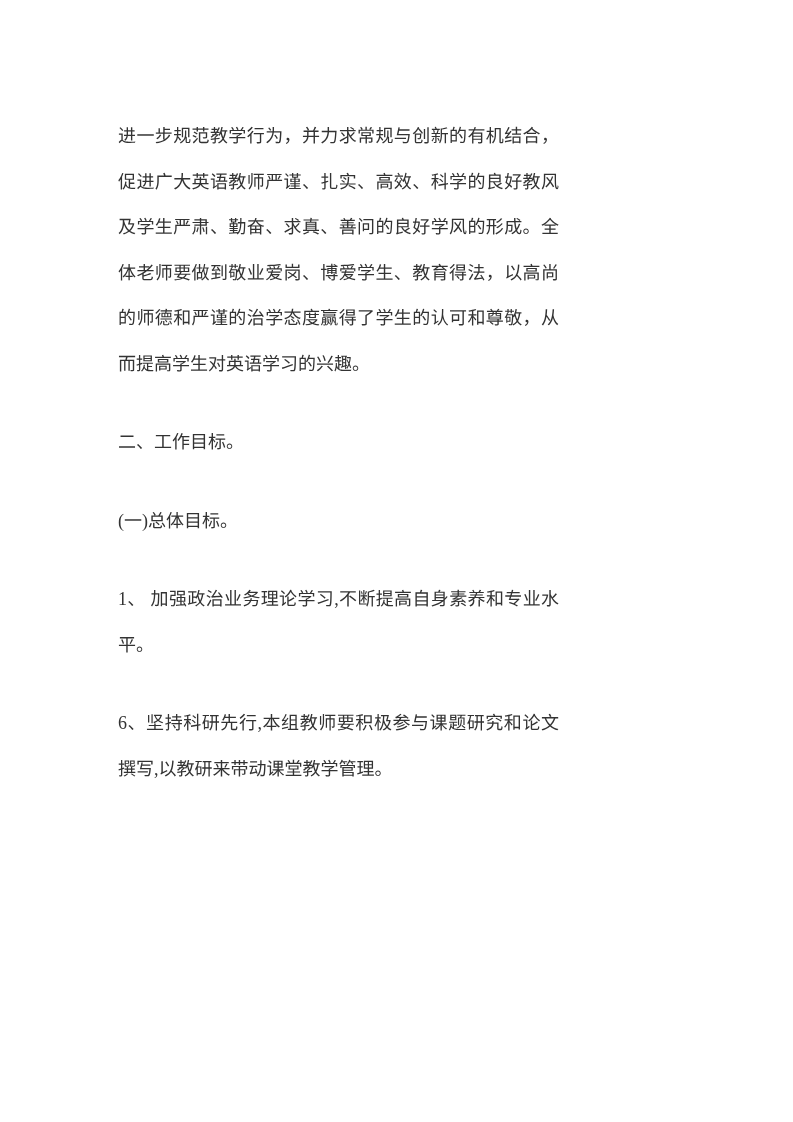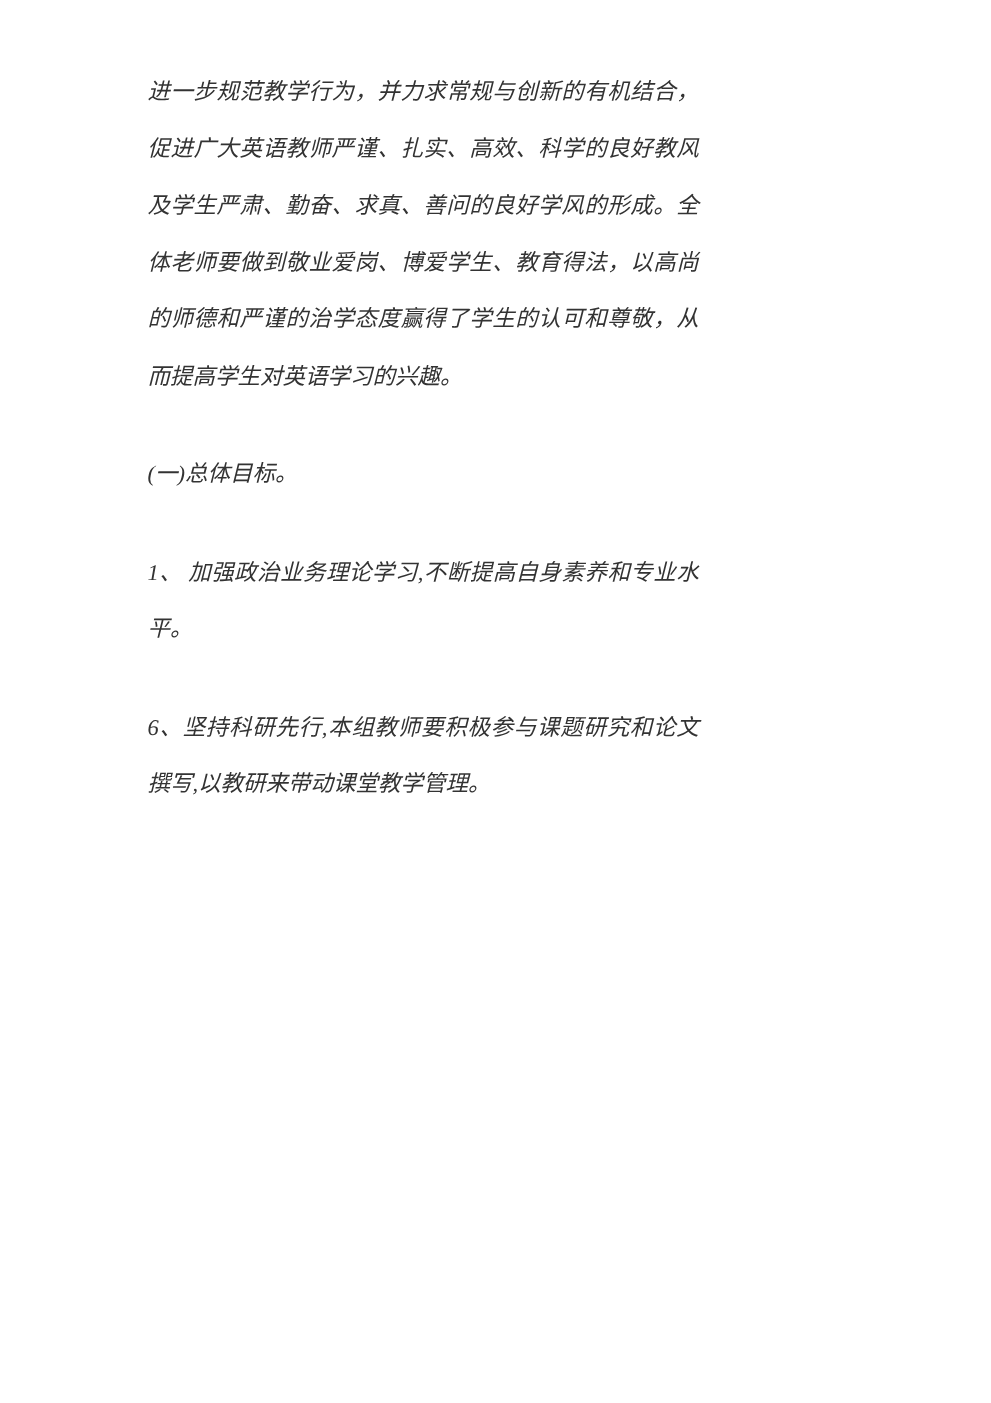--- a/index.html
+++ b/index.html
@@ -6,41 +6,41 @@
     margin: 0;
     padding: 0;
     background: #ffffff;
   }
   .page {
     position: relative;
     width: 676px;
     height: 1122px;
     background: #ffffff;
     box-sizing: border-box;
-    padding: 51px 117px 0 118px;
+    padding: 114px 117px 0 118px;
     overflow: hidden;
     font-family: "Liberation Serif", serif;
-    font-style: italic;
   }
   .para {
     margin: 0 0 33px 0;
     font-size: 18px;
     line-height: 45.5px;
     color: #333333;
     text-align: justify;
     text-justify: inter-ideograph;
     word-break: break-all;
   }
 </style>
 </head>
 <body>
 
 <div class="page">
   <p class="para">进一步规范教学行为，并力求常规与创新的有机结合，促进广大英语教师严谨、扎实、高效、科学的良好教风及学生严肃、勤奋、求真、善问的良好学风的形成。全体老师要做到敬业爱岗、博爱学生、教育得法，以高尚的师德和严谨的治学态度赢得了学生的认可和尊敬，从而提高学生对英语学习的兴趣。</p>
 
+  <p class="para">二、工作目标。</p>
 
   <p class="para">(一)总体目标。</p>
 
   <p class="para">1、 加强政治业务理论学习,不断提高自身素养和专业水平。</p>
 
 
   <p class="para">6、坚持科研先行,本组教师要积极参与课题研究和论文撰写,以教研来带动课堂教学管理。</p>
 </div>
 
 </body></html>

